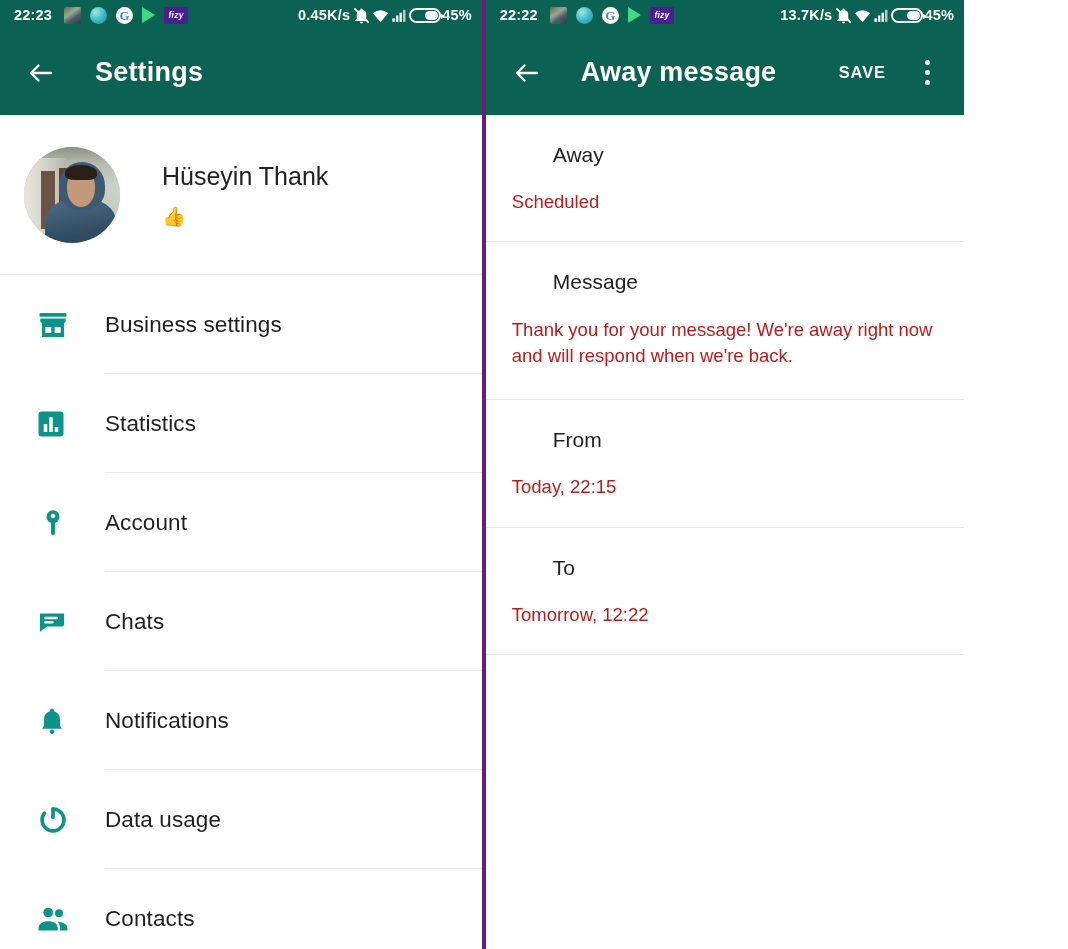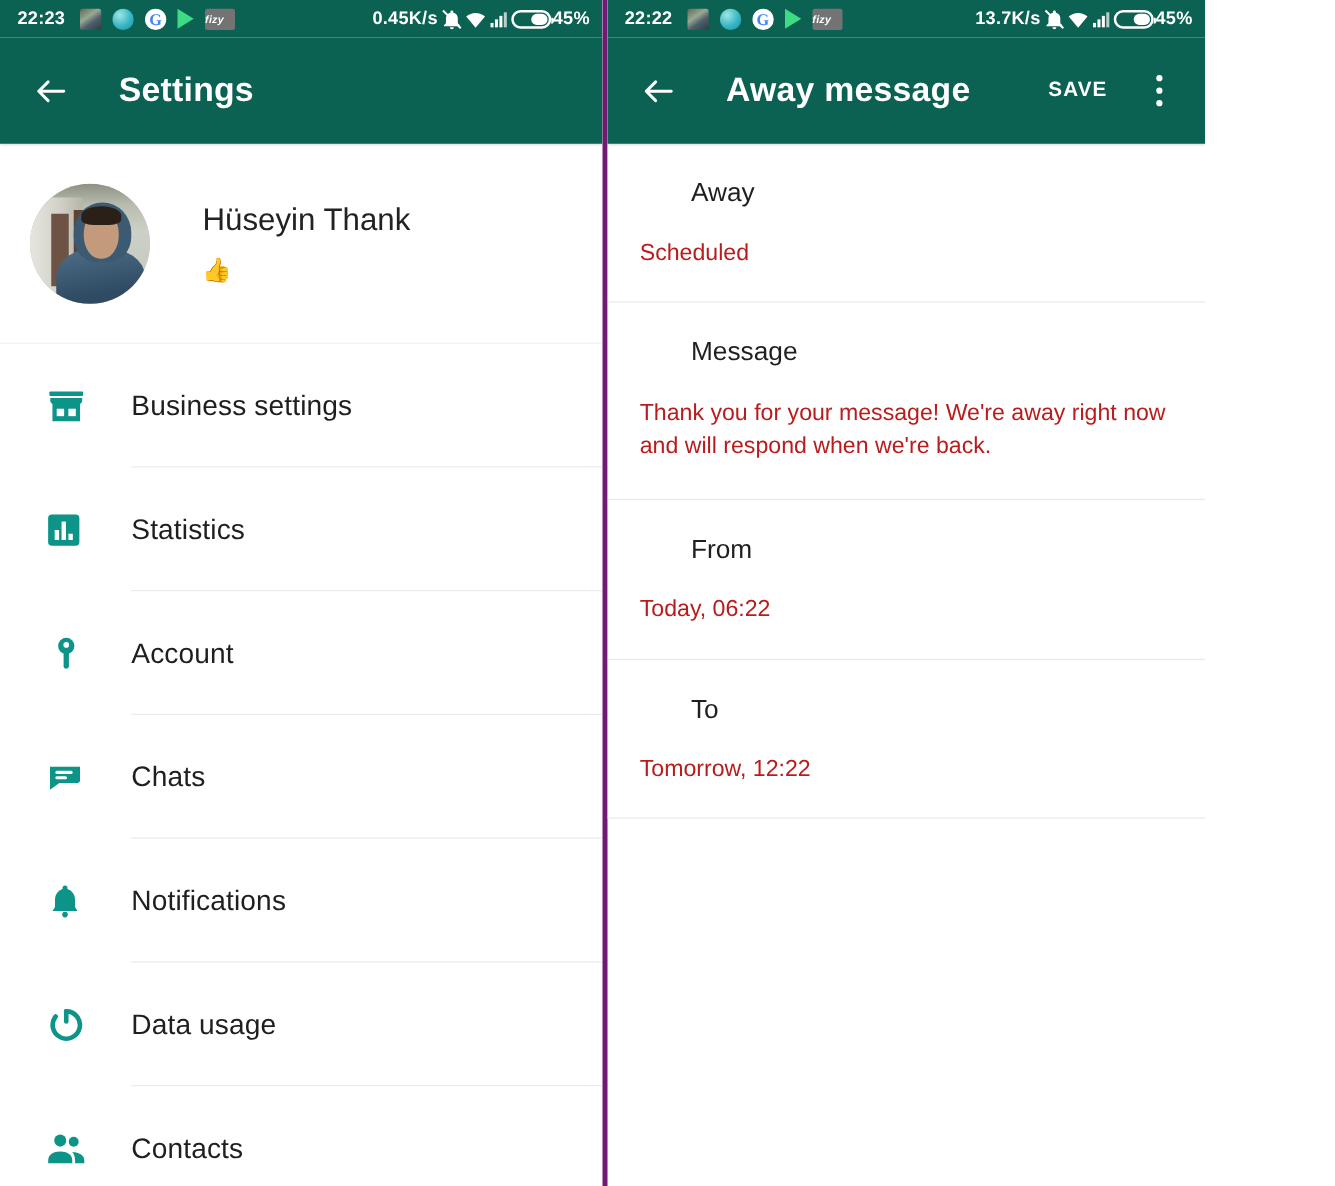--- a/index.html
+++ b/index.html
@@ -67,26 +67,26 @@
     text-align: center;
     font-family: "Liberation Serif", serif;
   }
   .ico-play {
     width: 0; height: 0;
     border-left: 13px solid #3ddc84;
     border-top: 8px solid transparent;
     border-bottom: 8px solid transparent;
   }
   .ico-fizy {
-    background: #737373;
+    background: #4c1d95;
     color: #ffffff;
     font-size: 8.5px;
     font-weight: bold;
     line-height: 17px;
-    text-align: left;
+    text-align: center;
     width: 24px;
     font-style: italic;
   }
 
   .batt {
     width: 32px; height: 15px;
     border: 2px solid #ffffff;
     border-radius: 8px;
     position: relative;
     display: flex;
@@ -480,21 +480,21 @@
         <div class="away-sub">Scheduled</div>
       </div>
 
       <div class="away-row tall">
         <div class="away-title">Message</div>
         <div class="away-sub">Thank you for your message! We're away right now and will respond when we're back.</div>
       </div>
 
       <div class="away-row">
         <div class="away-title">From</div>
-        <div class="away-sub">Today, 06:22</div>
+        <div class="away-sub">Today, 22:15</div>
       </div>
 
       <div class="away-row">
         <div class="away-title">To</div>
         <div class="away-sub">Tomorrow, 12:22</div>
       </div>
 
       <div class="away-fill"></div>
     </div>
   </div>

